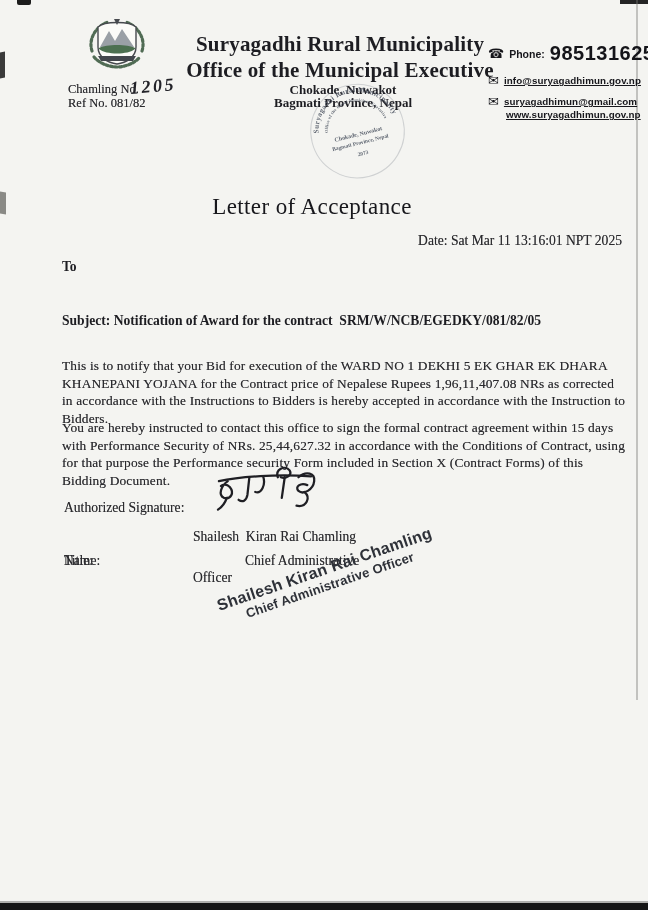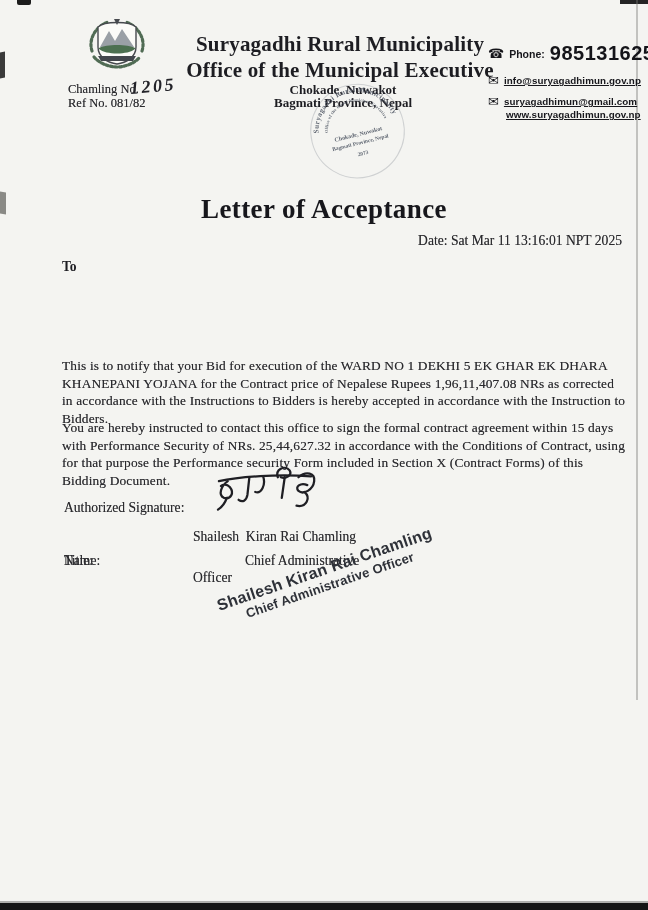--- a/index.html
+++ b/index.html
@@ -32,21 +32,21 @@
   }
   .contact-row { display:flex; align-items:center; gap:5px; }
   .c-icon { font-size:13px; line-height:13px; color:#15151a; }
   .phone-label { font-size:10.5px; font-weight:bold; color:#17171c; }
   .phone-num { font-size:20px; font-weight:bold; letter-spacing:0.5px; color:#141419; }
   .c-link { font-size:9.8px; font-weight:bold; text-decoration:underline; color:#17171c; letter-spacing:0.1px; }
 
   .seal { transform:rotate(-14deg); opacity:0.88; }
 
   
-  .letter-title { left:74px; width:500px; font-size:27px; font-weight:bold; letter-spacing:0.4px; color:#17171c; }
+  .letter-title { left:62px; width:500px; font-size:23px; font-weight:normal; letter-spacing:0.4px; color:#17171c; }
   .date-line { left:300px; width:322px; text-align:right; font-size:13.6px; }
   .body-par { left:62px; width:566px; font-size:13.4px; line-height:17.6px; letter-spacing:0.15px; text-align:left; }
   .lbl { font-size:13.6px; }
   .subject-line { font-size:13.6px; }
 
   .diag-stamp {
     left:210px; top:560px; width:234px; text-align:center;
     transform:rotate(-19deg); color:#2e3138;
     font-family:"Liberation Sans", sans-serif; font-weight:bold;
   }
@@ -136,20 +136,21 @@
         <text x="60" y="76" text-anchor="middle" font-size="6.4" font-weight="bold">Bagmati Province, Nepal</text>
         <text x="60" y="89" text-anchor="middle" font-size="6.4" font-weight="bold">2073</text>
       </g>
     </svg>
   </div>
 
   <div class="abs letter-title center" style="top:194px;">Letter of Acceptance</div>
   <div class="abs date-line ink" style="top:233px;">Date: Sat Mar 11 13:16:01 NPT 2025</div>
 
   <div class="abs lbl bold" style="left:62px; top:259px;">To</div>
+  <div class="abs subject-line bold pre" style="left:62px; top:313px;">Subject: Notification of Award for the contract  SRM/W/NCB/EGEDKY/081/82/05</div>
 
   <div class="abs body-par ink" style="top:357px;">This is to notify that your Bid for execution of the WARD NO 1 DEKHI 5 EK GHAR EK DHARA KHANEPANI YOJANA for the Contract price of Nepalese Rupees 1,96,11,407.08 NRs as corrected in accordance with the Instructions to Bidders is hereby accepted in accordance with the Instruction to Bidders.</div>
   <div class="abs body-par ink" style="top:419px;">You are hereby instructed to contact this office to sign the formal contract agreement within 15 days with Performance Security of NRs. 25,44,627.32 in accordance with the Conditions of Contract, using for that purpose the Performance security Form included in Section X (Contract Forms) of this Bidding Document.</div>
 
   <div class="abs" style="left:216px; top:465px;">
     <svg width="108" height="50" viewBox="0 0 110 50">
       <g fill="none" stroke="#1f1f24" stroke-width="2.3" stroke-linecap="round" stroke-linejoin="round">
         <path d="M3,16 C 25,11 62,9 97,11"></path>
         <path d="M12,16 C 5,21 2,30 8,33 C 15,35 19,28 14,22 C 11,19 7,19 5,21"></path>
         <path d="M11,33 C 9,39 5,43 2,45"></path>

